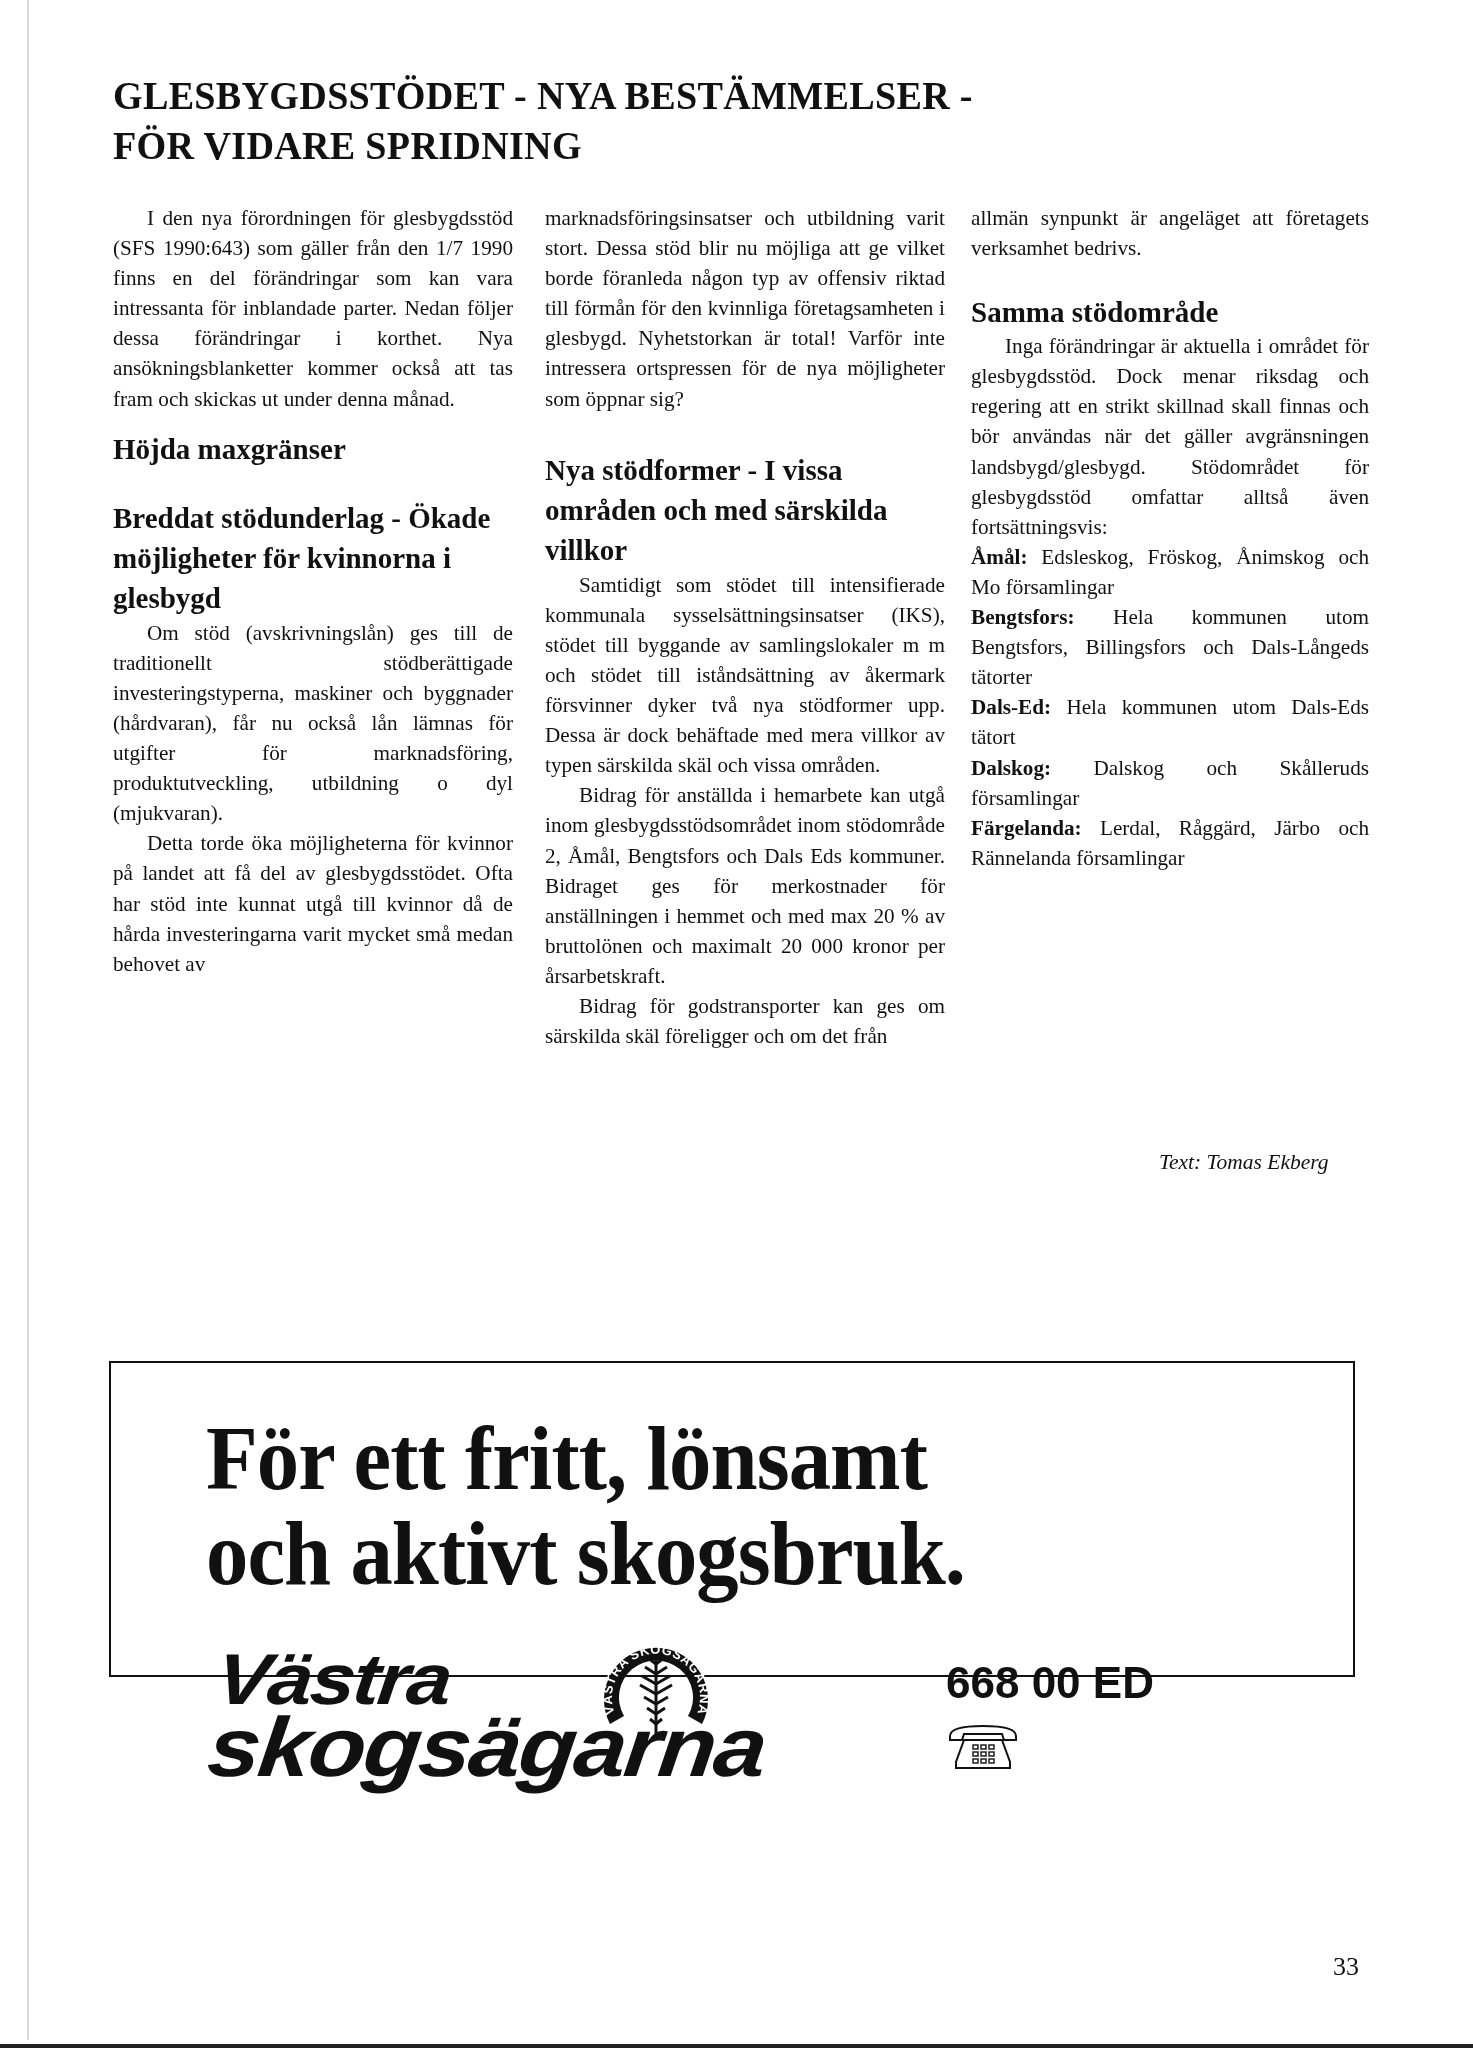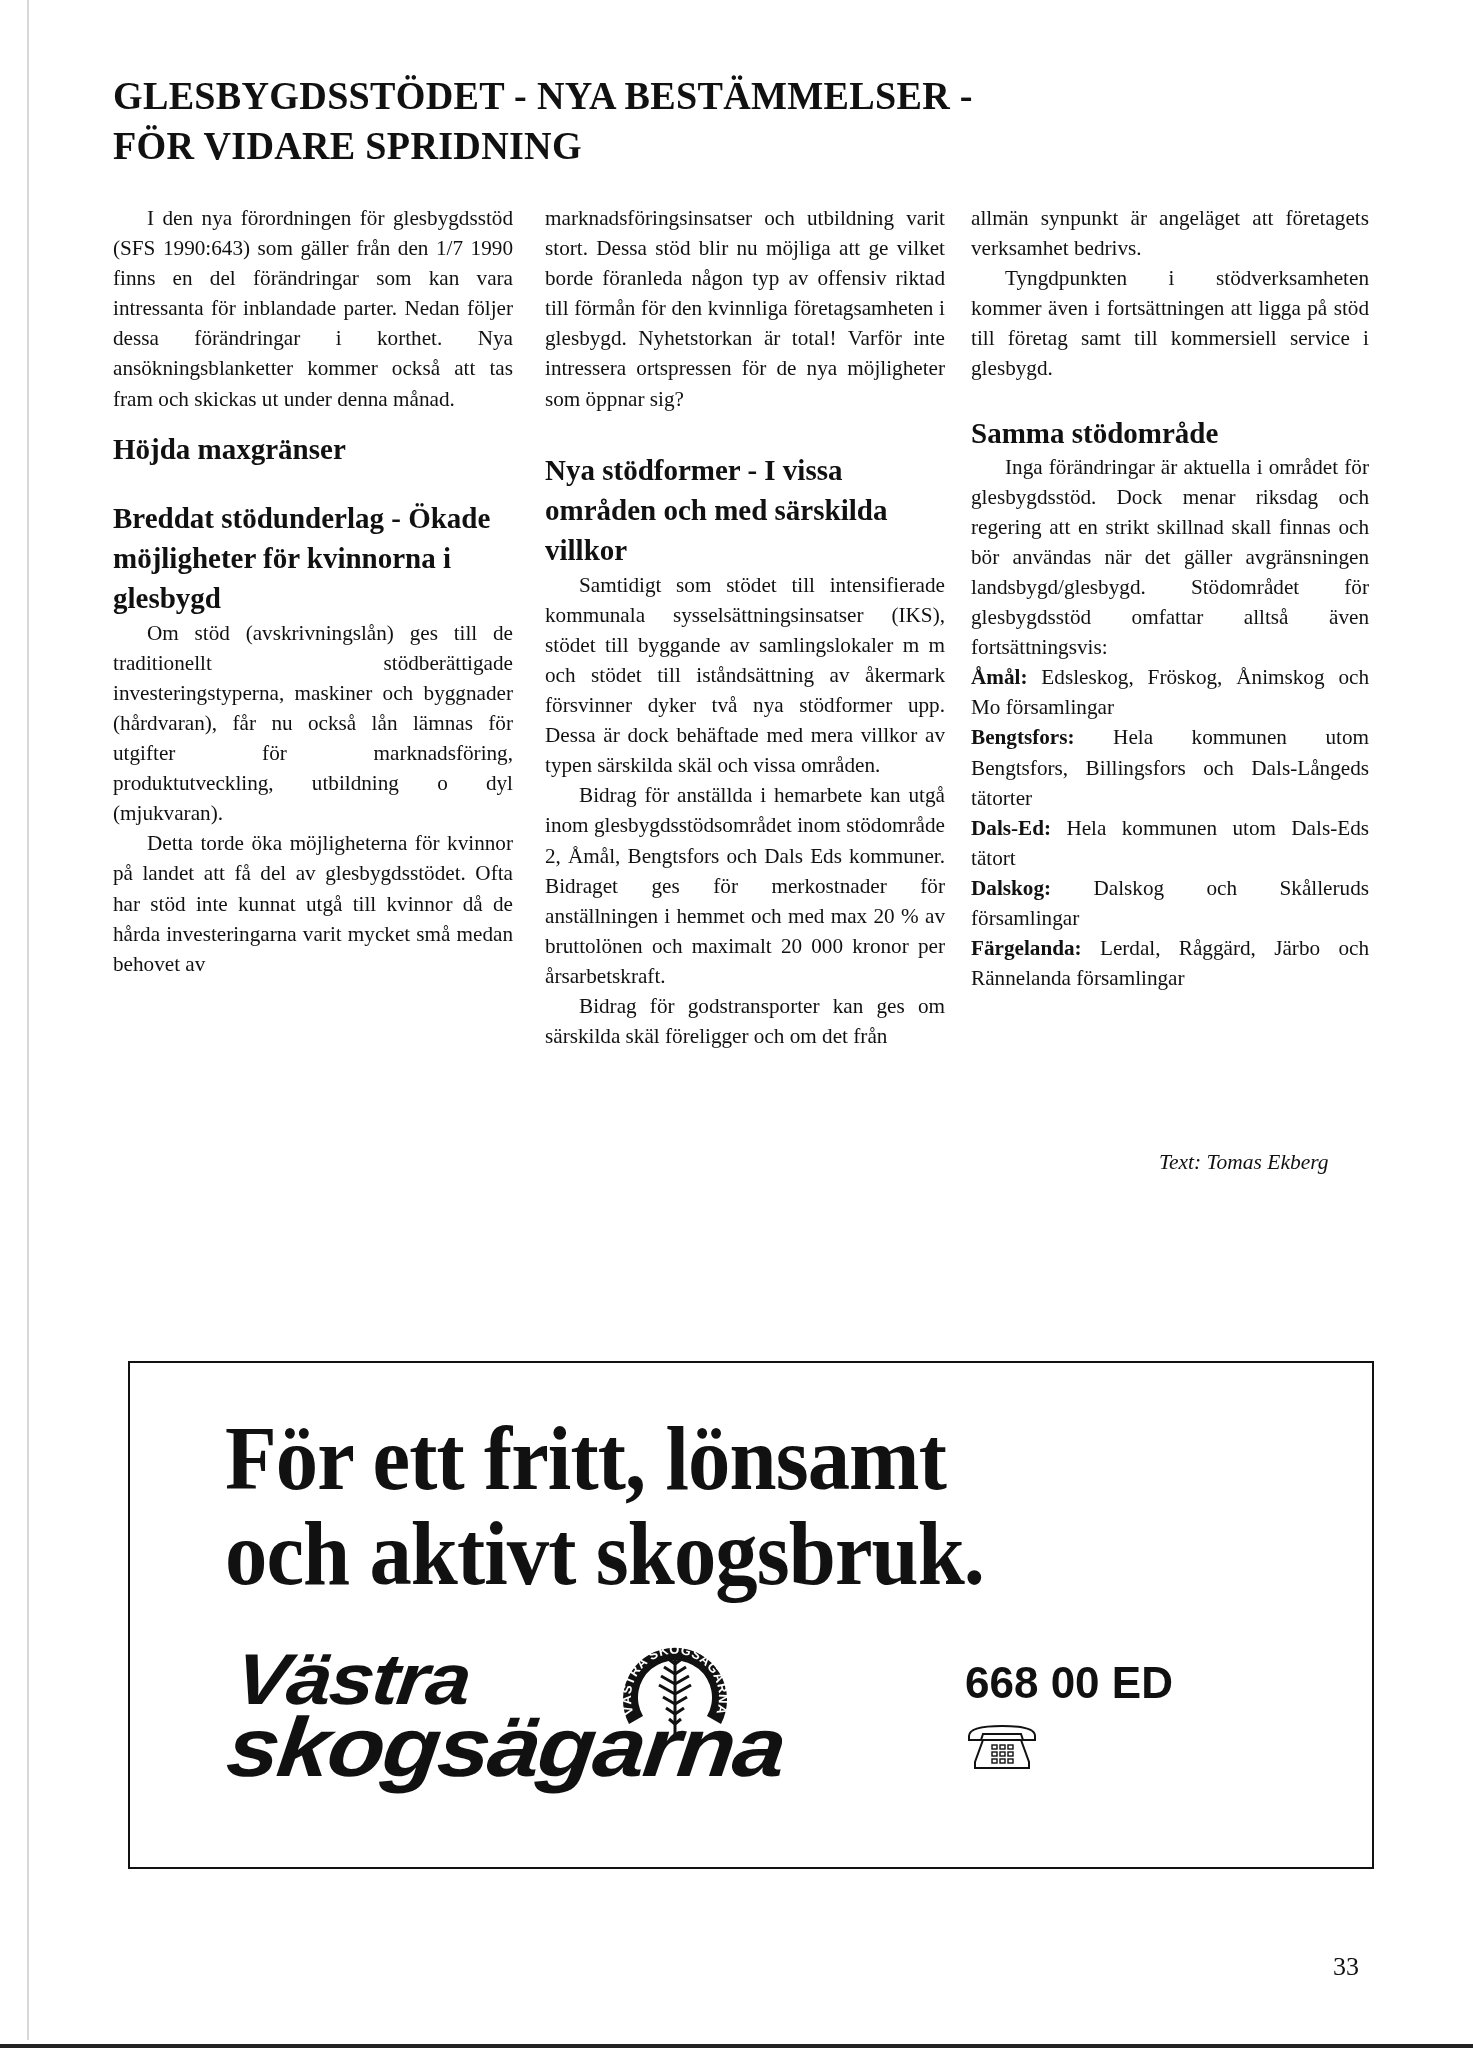--- a/index.html
+++ b/index.html
@@ -19,21 +19,21 @@
   .col p.noindent { text-indent: 0; }
   .col h2 { font-family: "Liberation Serif", serif; font-weight: bold; font-size: 29px; line-height: 38px; margin: 0; text-align: left; }
   .h-hojda { margin-top: 16px !important; }
   .h-breddat { margin-top: 30px !important; line-height: 40px !important; }
   .h-nya { margin-top: 36px !important; line-height: 40px !important; }
   .h-samma { margin-top: 30px !important; }
   .col p.list-entry { text-indent: 0; }
   .col p.list-entry b { font-weight: bold; }
   .byline { position: absolute; left: 1143px; top: 1150px; font-style: italic; font-size: 21.5px; margin-left: 16px; }
 
-  .ad-box { position: absolute; left: 128px; top: 1361px; width: 1246px; height: 508px; border: 2.5px solid #111; box-sizing: border-box; text-decoration: underline; }
+  .ad-box { position: absolute; left: 109px; top: 1361px; width: 1246px; height: 316px; border: 2.5px solid #111; box-sizing: border-box; text-decoration: underline; }
   .ad-slogan { position: absolute; left: 95px; top: 48px; font-family: "Liberation Serif", serif; font-weight: bold; font-size: 92px; line-height: 95px; letter-spacing: -1px; transform: scaleX(0.92); transform-origin: left top; margin: 0; }
   .ad-slogan span { display: block; }
   .brand { position: absolute; left: 110px; top: 282px; font-family: "Liberation Sans", sans-serif; font-weight: bold; font-style: italic; font-size: 72px; line-height: 68px; letter-spacing: -2px; transform: scaleX(1.12) skewX(-6deg); transform-origin: left top; }
   .brand .l1 { display: block; }
   .brand .l2 { display: block; font-size: 84px; }
   .emblem { position: absolute; left: 485px; top: 265px; width: 120px; height: 120px; }
   .contact { position: absolute; left: 835px; top: 295px; font-family: "Liberation Sans", sans-serif; font-weight: bold; font-size: 44px; }
   .contact .postal { display: block; line-height: 50px; }
   .phone-icon { display: block; margin: 14px 0 8px 0; width: 74px; height: 50px; }
   .contact .phone { display: block; line-height: 50px; }
@@ -61,21 +61,20 @@
 <div class="col col2">
   <p class="noindent" id="split1b">marknadsföringsinsatser och utbildning varit stort. Dessa stöd blir nu möjliga att ge vilket borde föranleda någon typ av offensiv riktad till förmån för den kvinnliga företagsamheten i glesbygd. Nyhetstorkan är total! Varför inte intressera ortspressen för de nya möjligheter som öppnar sig?</p>
   <h2 class="h-nya">Nya stödformer - I vissa områden och med särskilda villkor</h2>
   <p>Samtidigt som stödet till intensifierade kommunala sysselsättningsinsatser (IKS), stödet till byggande av samlingslokaler m m och stödet till iståndsättning av åkermark försvinner dyker två nya stödformer upp. Dessa är dock behäftade med mera villkor av typen särskilda skäl och vissa områden.</p>
   <p>Bidrag för anställda i hemarbete kan utgå inom glesbygdsstödsområdet inom stödområde 2, Åmål, Bengtsfors och Dals Eds kommuner. Bidraget ges för merkostnader för anställningen i hemmet och med max 20 % av bruttolönen och maximalt 20 000 kronor per årsarbetskraft.</p>
   <p id="split2">Bidrag för godstransporter kan ges om särskilda skäl föreligger och om det från</p>
 </div>
 
 <div class="col col3">
   <p class="noindent" id="split2b">allmän synpunkt är angeläget att företagets verksamhet bedrivs.</p>
-  <p>Tyngdpunkten i stödverksamheten kommer även i fortsättningen att ligga på stöd till företag samt till kommersiell service i glesbygd.</p>
   <h2 class="h-samma">Samma stödområde</h2>
   <p>Inga förändringar är aktuella i området för glesbygdsstöd. Dock menar riksdag och regering att en strikt skillnad skall finnas och bör användas när det gäller avgränsningen landsbygd/glesbygd. Stödområdet för glesbygdsstöd omfattar alltså även fortsättningsvis:</p>
   <div id="area-list">
       <p class="list-entry"><b>Åmål: </b><span>Edsleskog, Fröskog, Ånimskog och Mo församlingar</span></p>
       <p class="list-entry"><b>Bengtsfors: </b><span>Hela kommunen utom Bengtsfors, Billingsfors och Dals-Långeds tätorter</span></p>
       <p class="list-entry"><b>Dals-Ed: </b><span>Hela kommunen utom Dals-Eds tätort</span></p>
       <p class="list-entry"><b>Dalskog: </b><span>Dalskog och Skålleruds församlingar</span></p>
       <p class="list-entry"><b>Färgelanda: </b><span>Lerdal, Råggärd, Järbo och Rännelanda församlingar</span></p>
     </div>
 </div>

